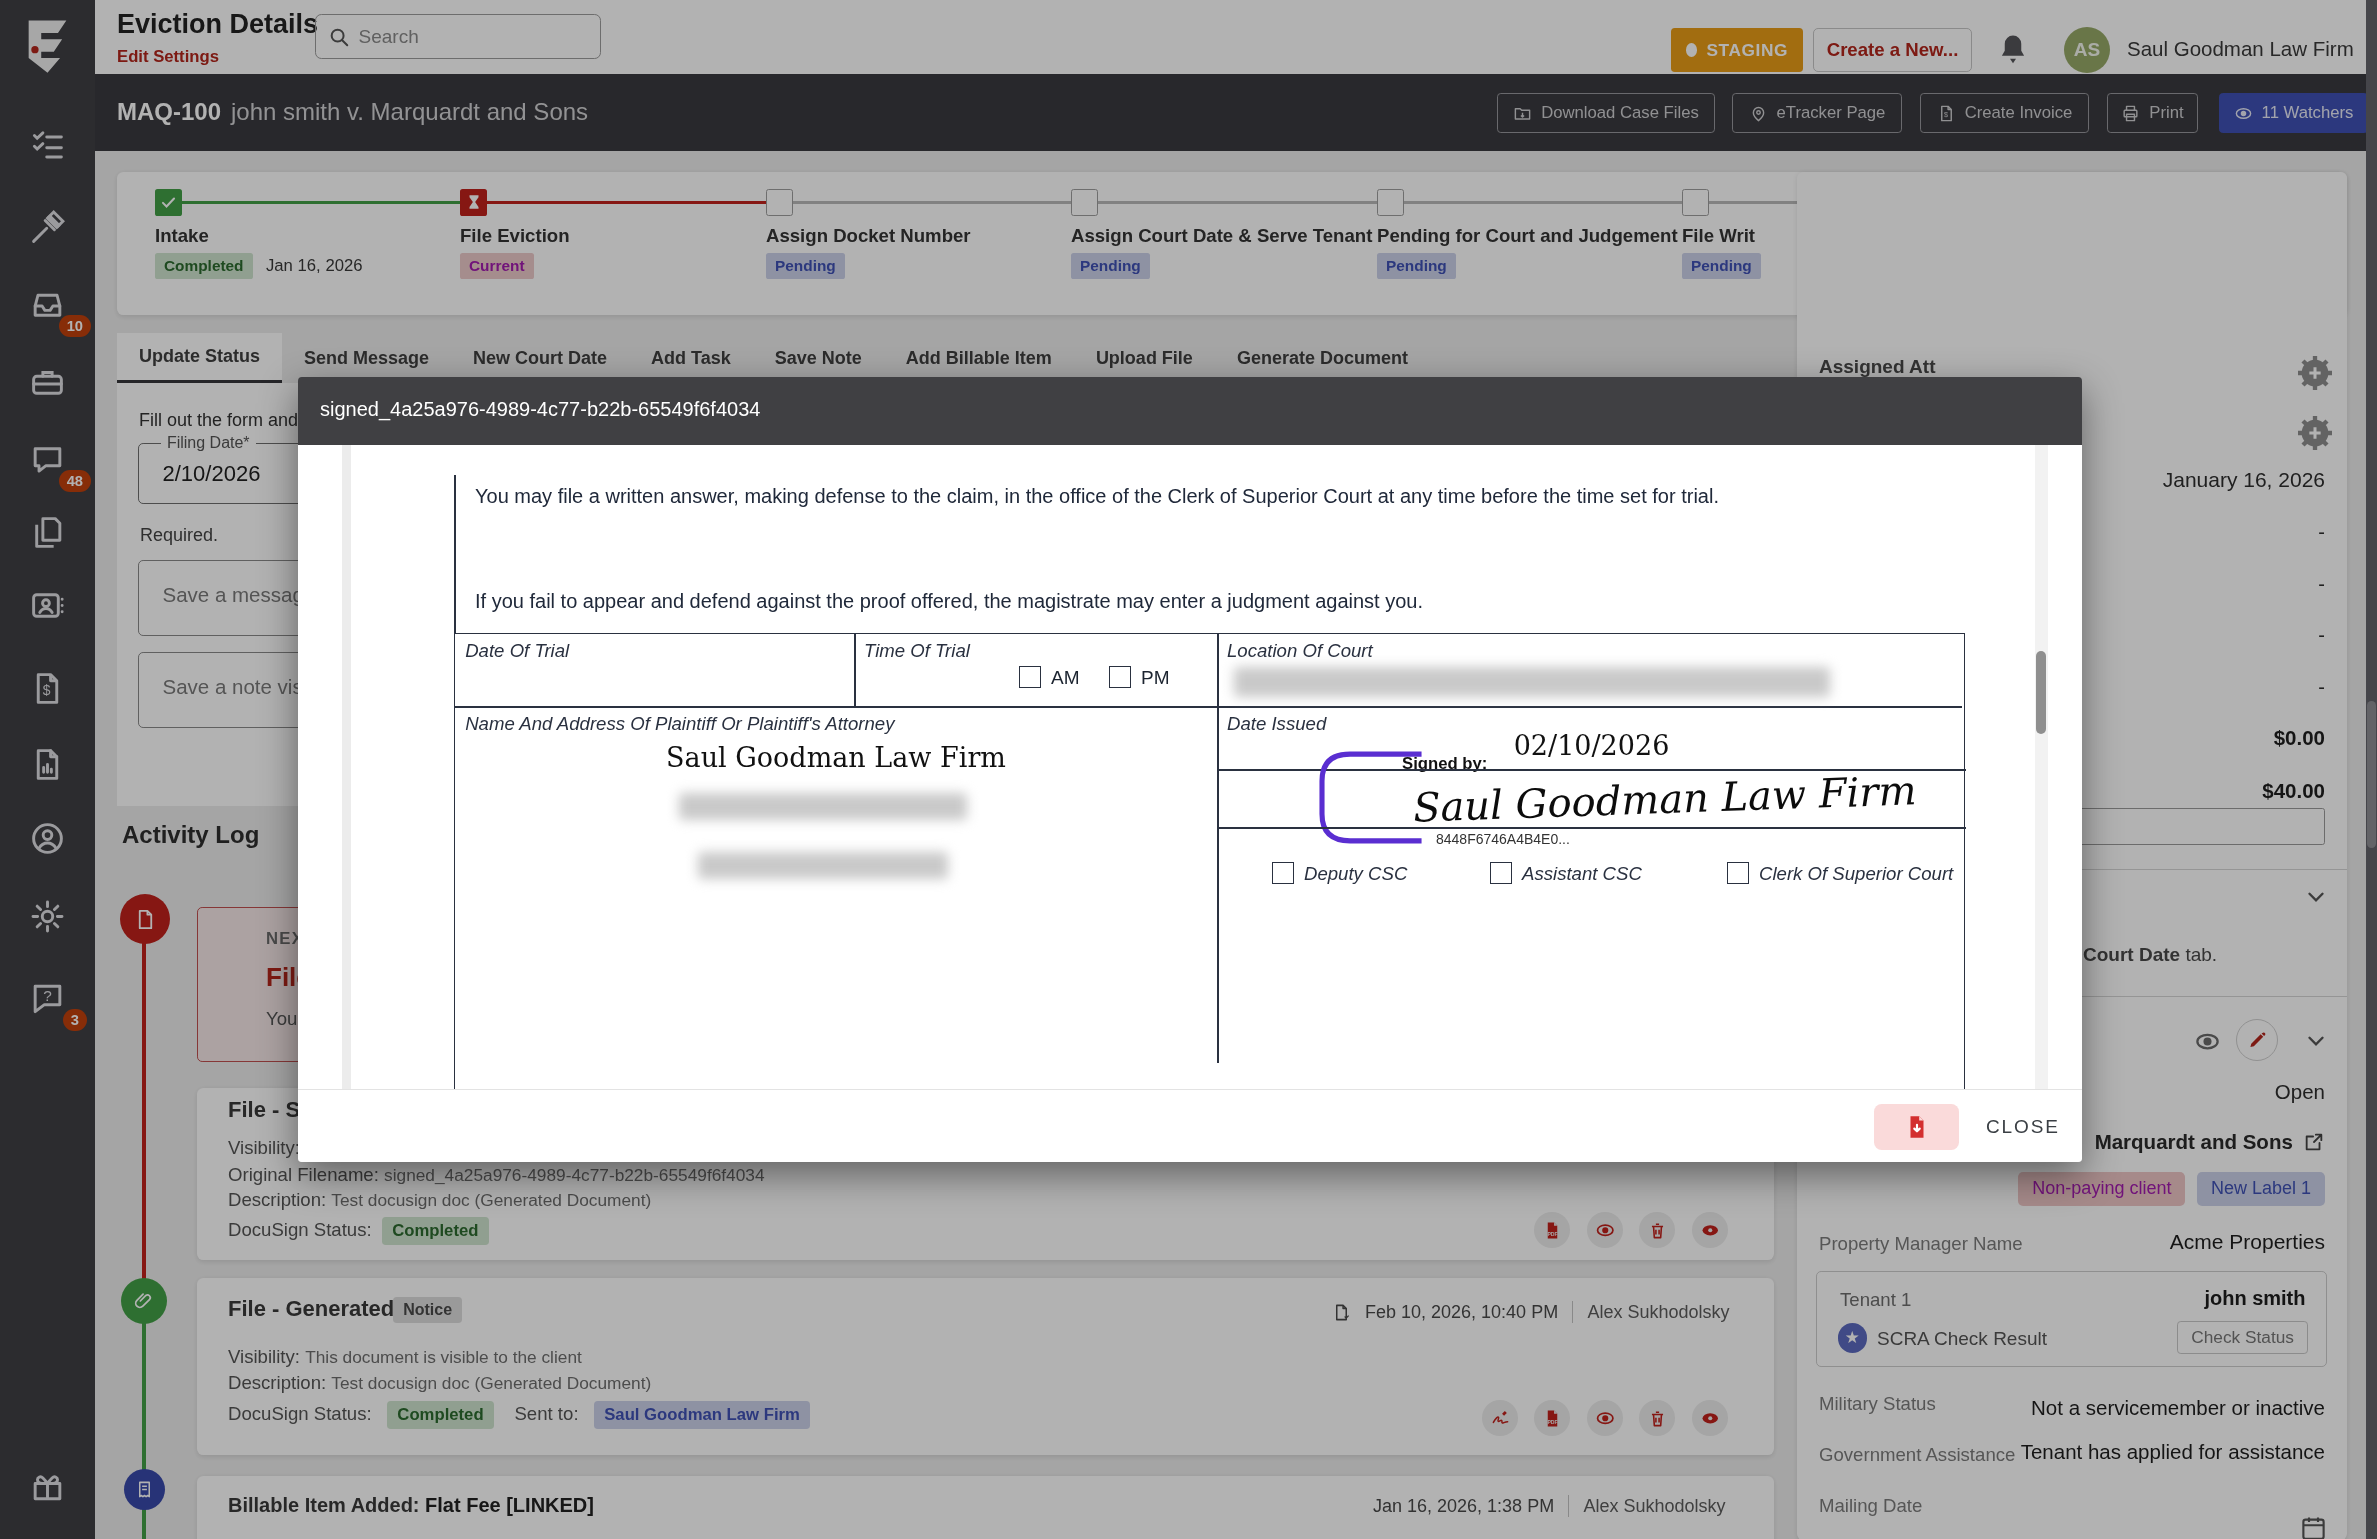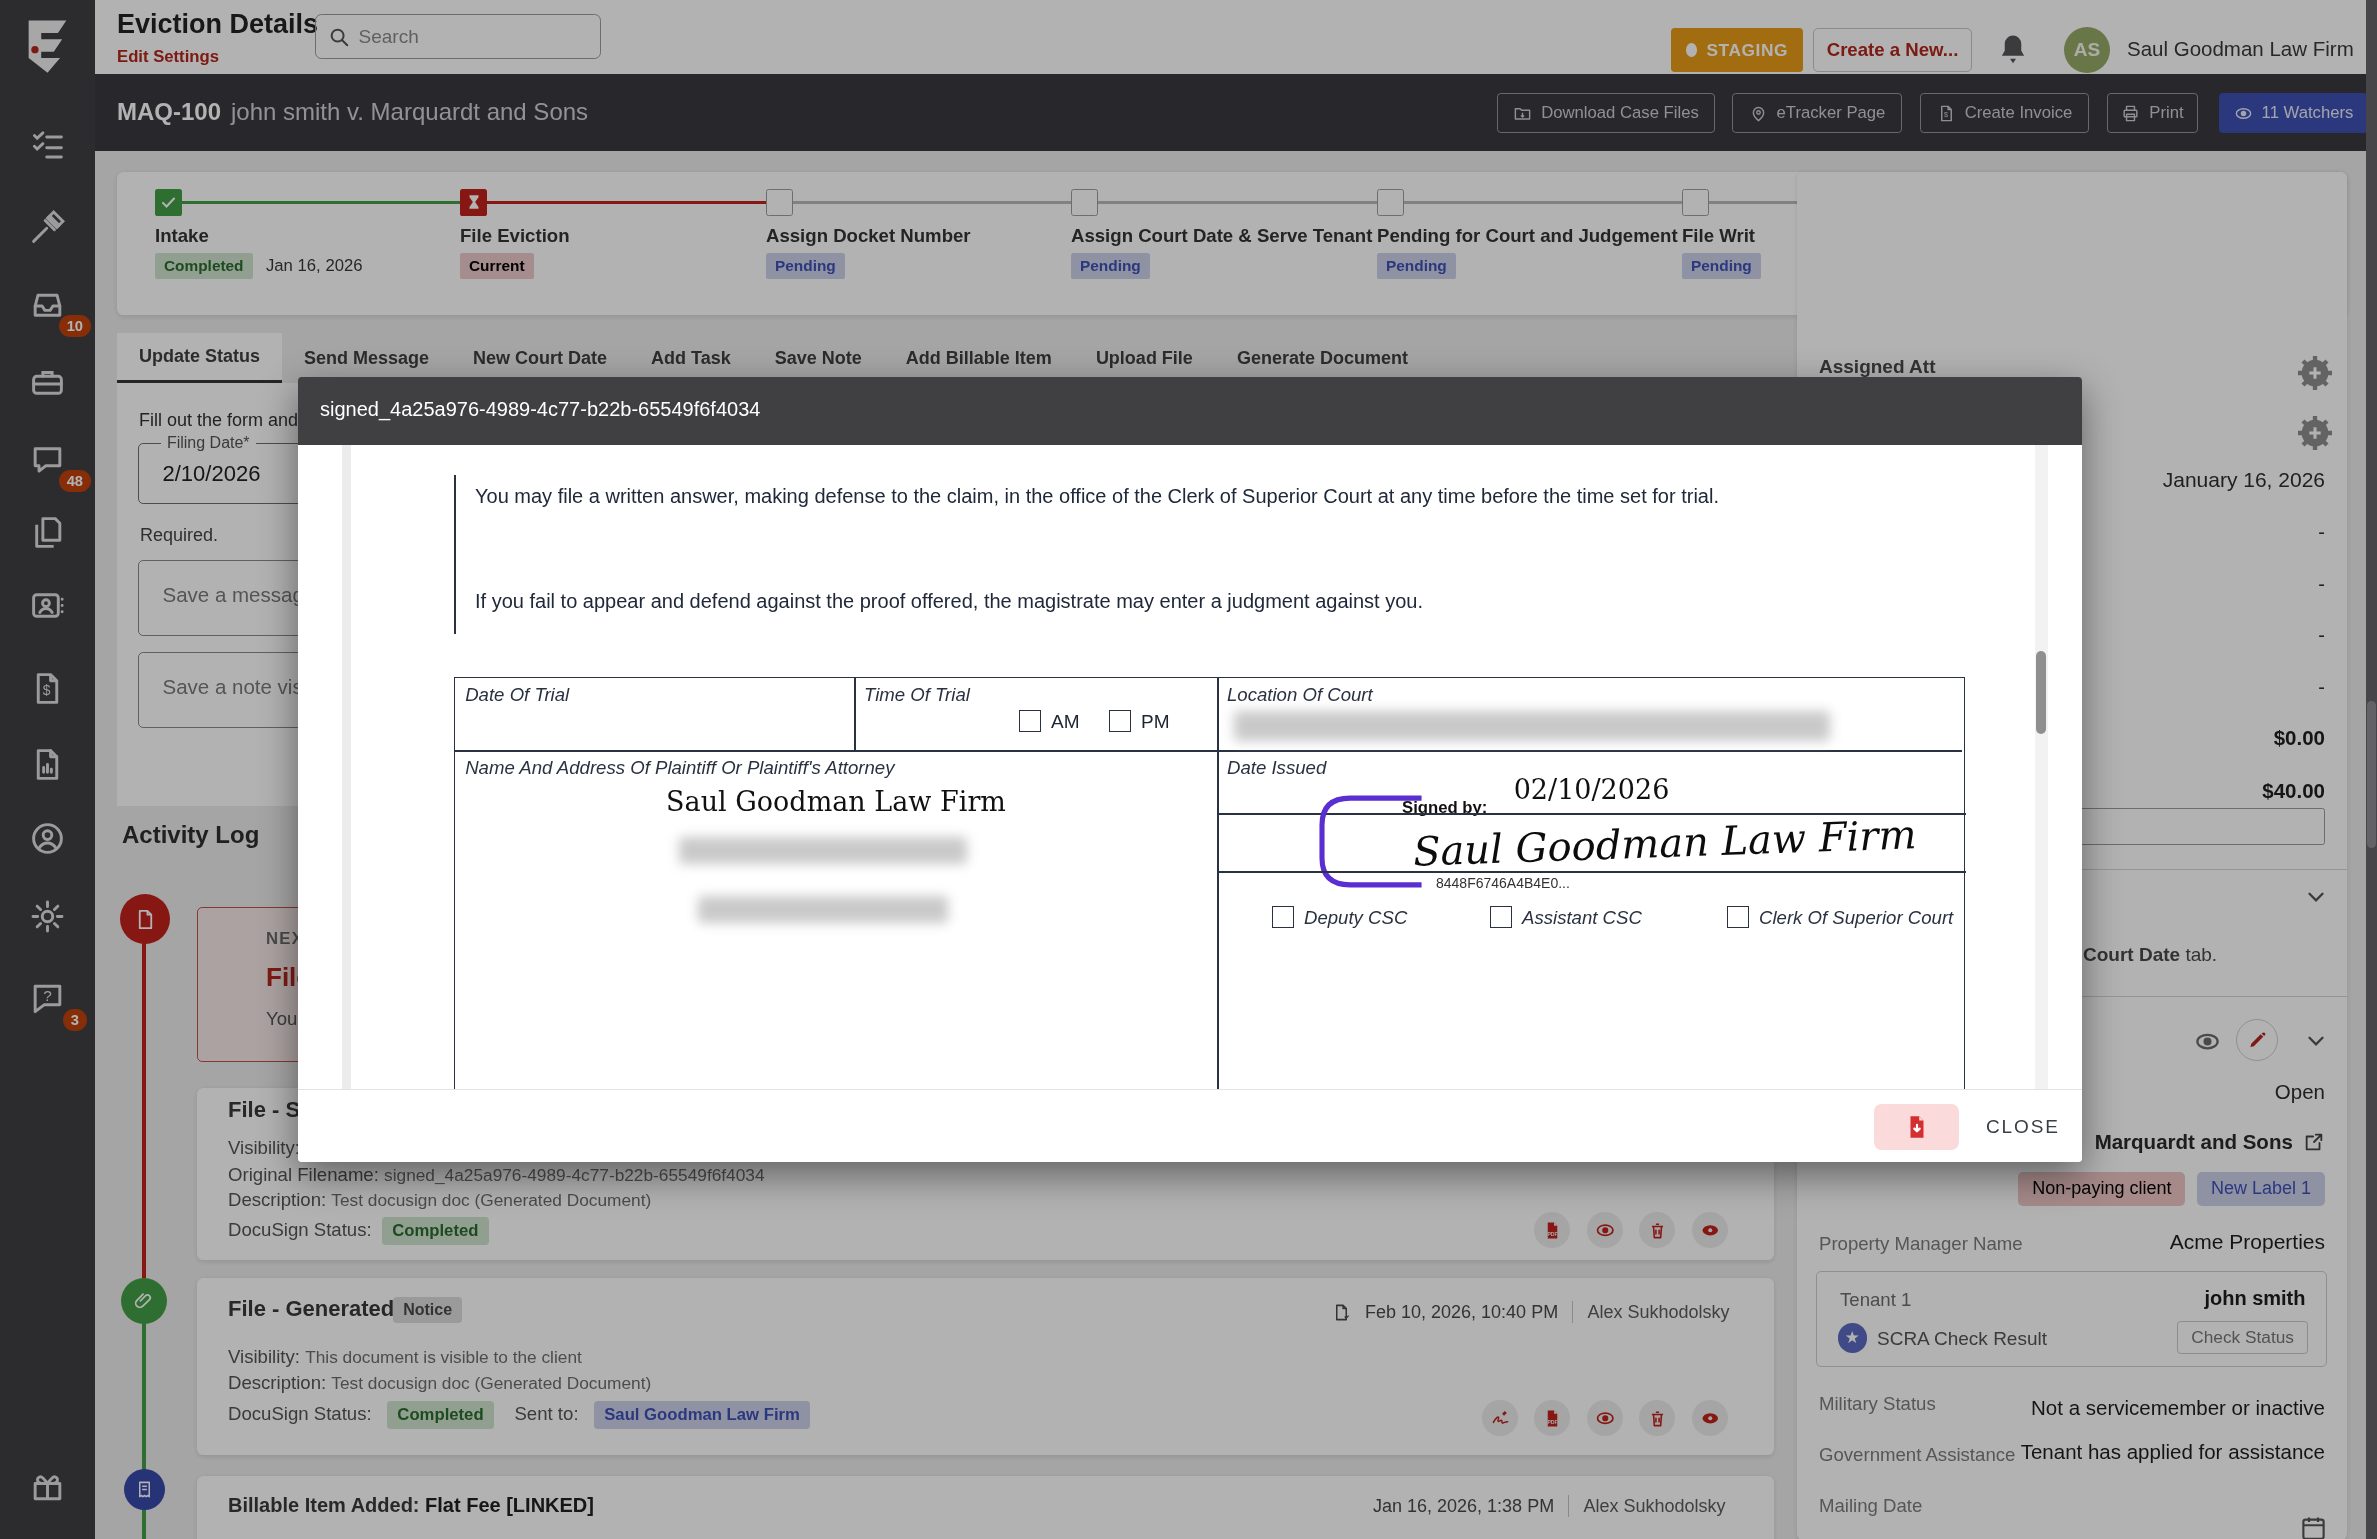--- a/index.html
+++ b/index.html
@@ -35,21 +35,21 @@
   .caseid{position:absolute;left:22px;top:24px;font-size:24px;font-weight:800;color:#fff;}
   .casetitle{position:absolute;left:136px;top:24px;font-size:24px;font-weight:300;color:#d2d2d4;}
   .btn-dark{position:absolute;top:19px;height:40px;border:1.3px solid #97979c;border-radius:3.8px;
           display:flex;align-items:center;justify-content:center;gap:9px;color:#cfcfd2;font-size:16.7px;}
   .btn-dark svg{flex:0 0 auto;}
   .btn-watchers{background:#3f51b5;border-color:#3f51b5;color:#e8eaf6;}
   
   .card{position:absolute;background:#fff;border-radius:6.4px;box-shadow:0 1.3px 5.1px rgba(0,0,0,.10);}
   .chip{display:inline-block;border-radius:3.8px;font-weight:700;}
   .chip-green{background:#cfe4cf;color:#2c6b2f;}
-  .chip-red{background:#edcaca;color:#000000;text-align:center;}
+  .chip-red{background:#edcaca;color:#a21caf;text-align:center;}
   .chip-indigo{background:#ccd2ea;color:#3f51b5;}
   .chip-gray{background:#dddddd;color:#4a4a4a;}
   
   .step-square{position:absolute;top:16.7px;width:27px;height:27px;border-radius:2.6px;
           display:flex;align-items:center;justify-content:center;}
   .sq-completed{background:#43a047;}
   .sq-current{background:#c0211c;}
   .sq-pending{background:#fff;border:1.3px solid #9e9e9e;}
   .step-label{position:absolute;top:53px;font-size:18.6px;font-weight:600;color:#343434;white-space:nowrap;}
   .step-badge{position:absolute;top:81px;font-size:15.4px;font-weight:600;padding:3.8px 9px;border-radius:2.6px;}
@@ -550,21 +550,21 @@
       <div class="modal-title">signed_4a25a976-4989-4c77-b22b-65549f6f4034</div>
     </div>
     <div class="modal-body doc">
       <div class="abs" style="left:44px;top:0;width:9px;height:644px;background:#ececec;"></div>
 
       <div class="abs" style="left:177px;top:33px;width:1492px;font-size:20px;line-height:1.8;">You may file a written answer, making defense to the claim, in the office of the Clerk of Superior Court at any time before the time set for trial.</div>
       <div class="abs" style="left:177px;top:145px;width:1492px;font-size:20px;">If you fail to appear and defend against the proof offered, the magistrate may enter a judgment against you.</div>
 
       <div class="dline" style="left:156px;top:29.5px;width:1.9px;height:159px;"></div>
 
-      <div class="abs" style="left:156px;top:188px;width:1511px;height:493px;border:1.9px solid #2a3140;margin-top:44px;">
+      <div class="abs" style="left:156px;top:188px;width:1511px;height:493px;border:1.9px solid #2a3140;">
         <div class="dline" style="left:0;top:72px;width:1507px;height:1.9px;"></div>
         <div class="dline" style="left:399px;top:0;width:1.9px;height:72px;"></div>
         <div class="dline" style="left:762px;top:0;width:1.9px;height:429px;"></div>
 
         <div class="abs ital" style="left:10.2px;top:6.4px;">Date Of Trial</div>
 
         <div class="abs ital" style="left:409px;top:6.4px;">Time Of Trial</div>
         <div class="cb" style="left:564px;top:32px;"></div>
         <span class="abs" style="left:596px;top:33px;font-size:19px;color:#1c2430;">AM</span>
         <div class="cb" style="left:654px;top:32px;"></div>

